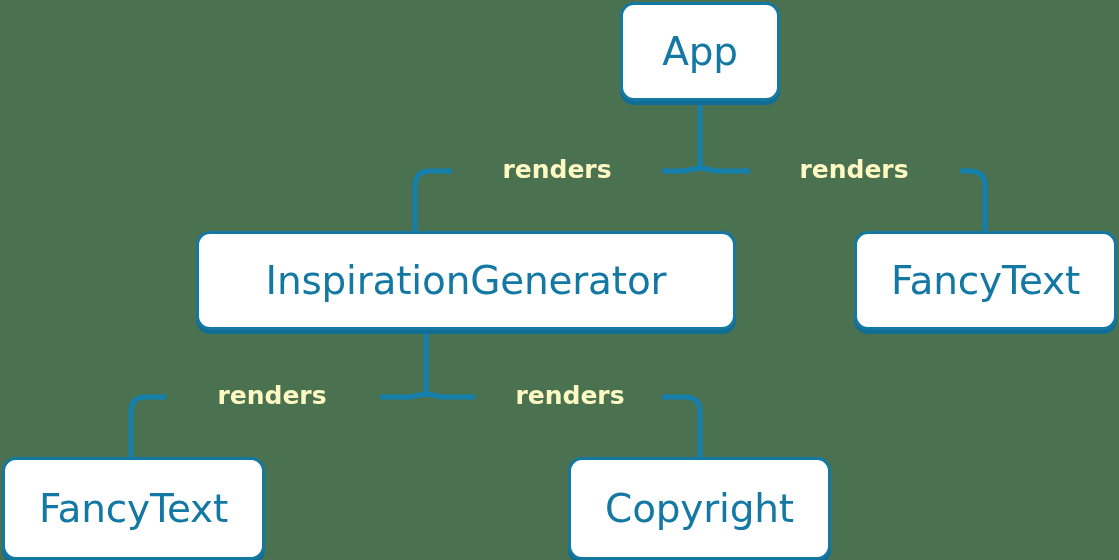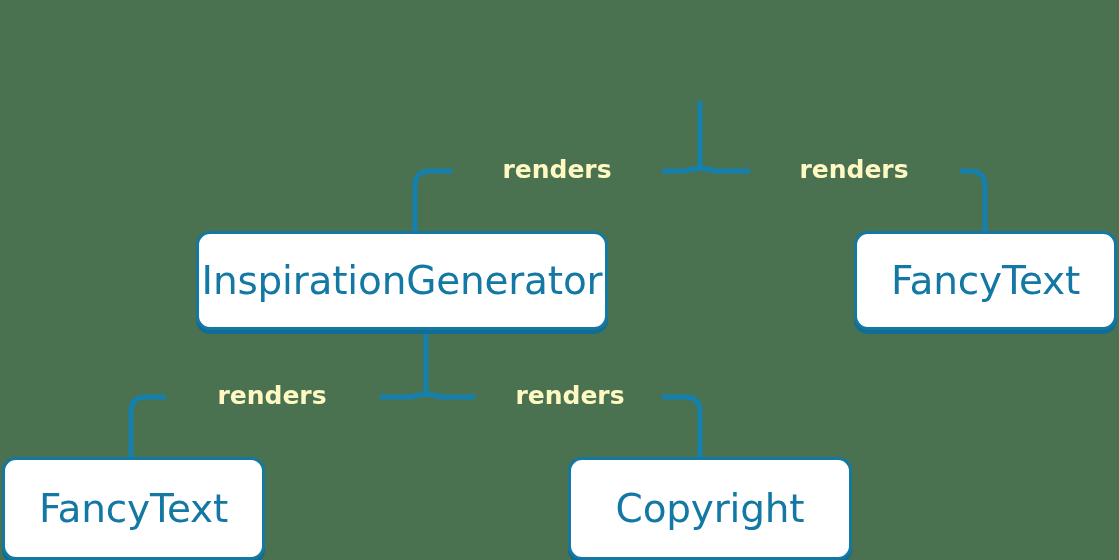--- a/index.html
+++ b/index.html
@@ -80,34 +80,37 @@
       <path d="M 426 330 L 426 394"></path>
 
       <path d="M 426 394 Q 418 395 410 397 L 380 397"></path>
       <path d="M 166 397 L 146 397 Q 131 397 131 412 L 131 457"></path>
 
       <path d="M 426 394 Q 434 395 442 397 L 475 397"></path>
       <path d="M 662 397 L 685 397 Q 700 397 700 412 L 700 457"></path>
     </g>
   </svg>
 
+  <div class="node" style="left:620px; top:2px; width:160px; height:99px;">
+    <span class="node-label">App</span>
+  </div>
 
-  <div class="node" style="left:196px; top:231px; width:412px; height:99px;">
+  <div class="node" style="left:196px; top:231px; width:540px; height:99px;">
     <span class="node-label">InspirationGenerator</span>
   </div>
 
   <div class="node" style="left:854px; top:231px; width:263px; height:99px;">
     <span class="node-label">FancyText</span>
   </div>
 
   <div class="node" style="left:2px; top:457px; width:263px; height:103px;">
     <span class="node-label">FancyText</span>
   </div>
 
-  <div class="node" style="left:568px; top:457px; width:284px; height:103px;">
+  <div class="node" style="left:568px; top:457px; width:263px; height:103px;">
     <span class="node-label">Copyright</span>
   </div>
 
   <div class="edge-label" style="left:557px; top:169px;">renders</div>
 
   <div class="edge-label" style="left:854px; top:169px;">renders</div>
 
   <div class="edge-label" style="left:272px; top:395px;">renders</div>
 
   <div class="edge-label" style="left:570px; top:395px;">renders</div>

